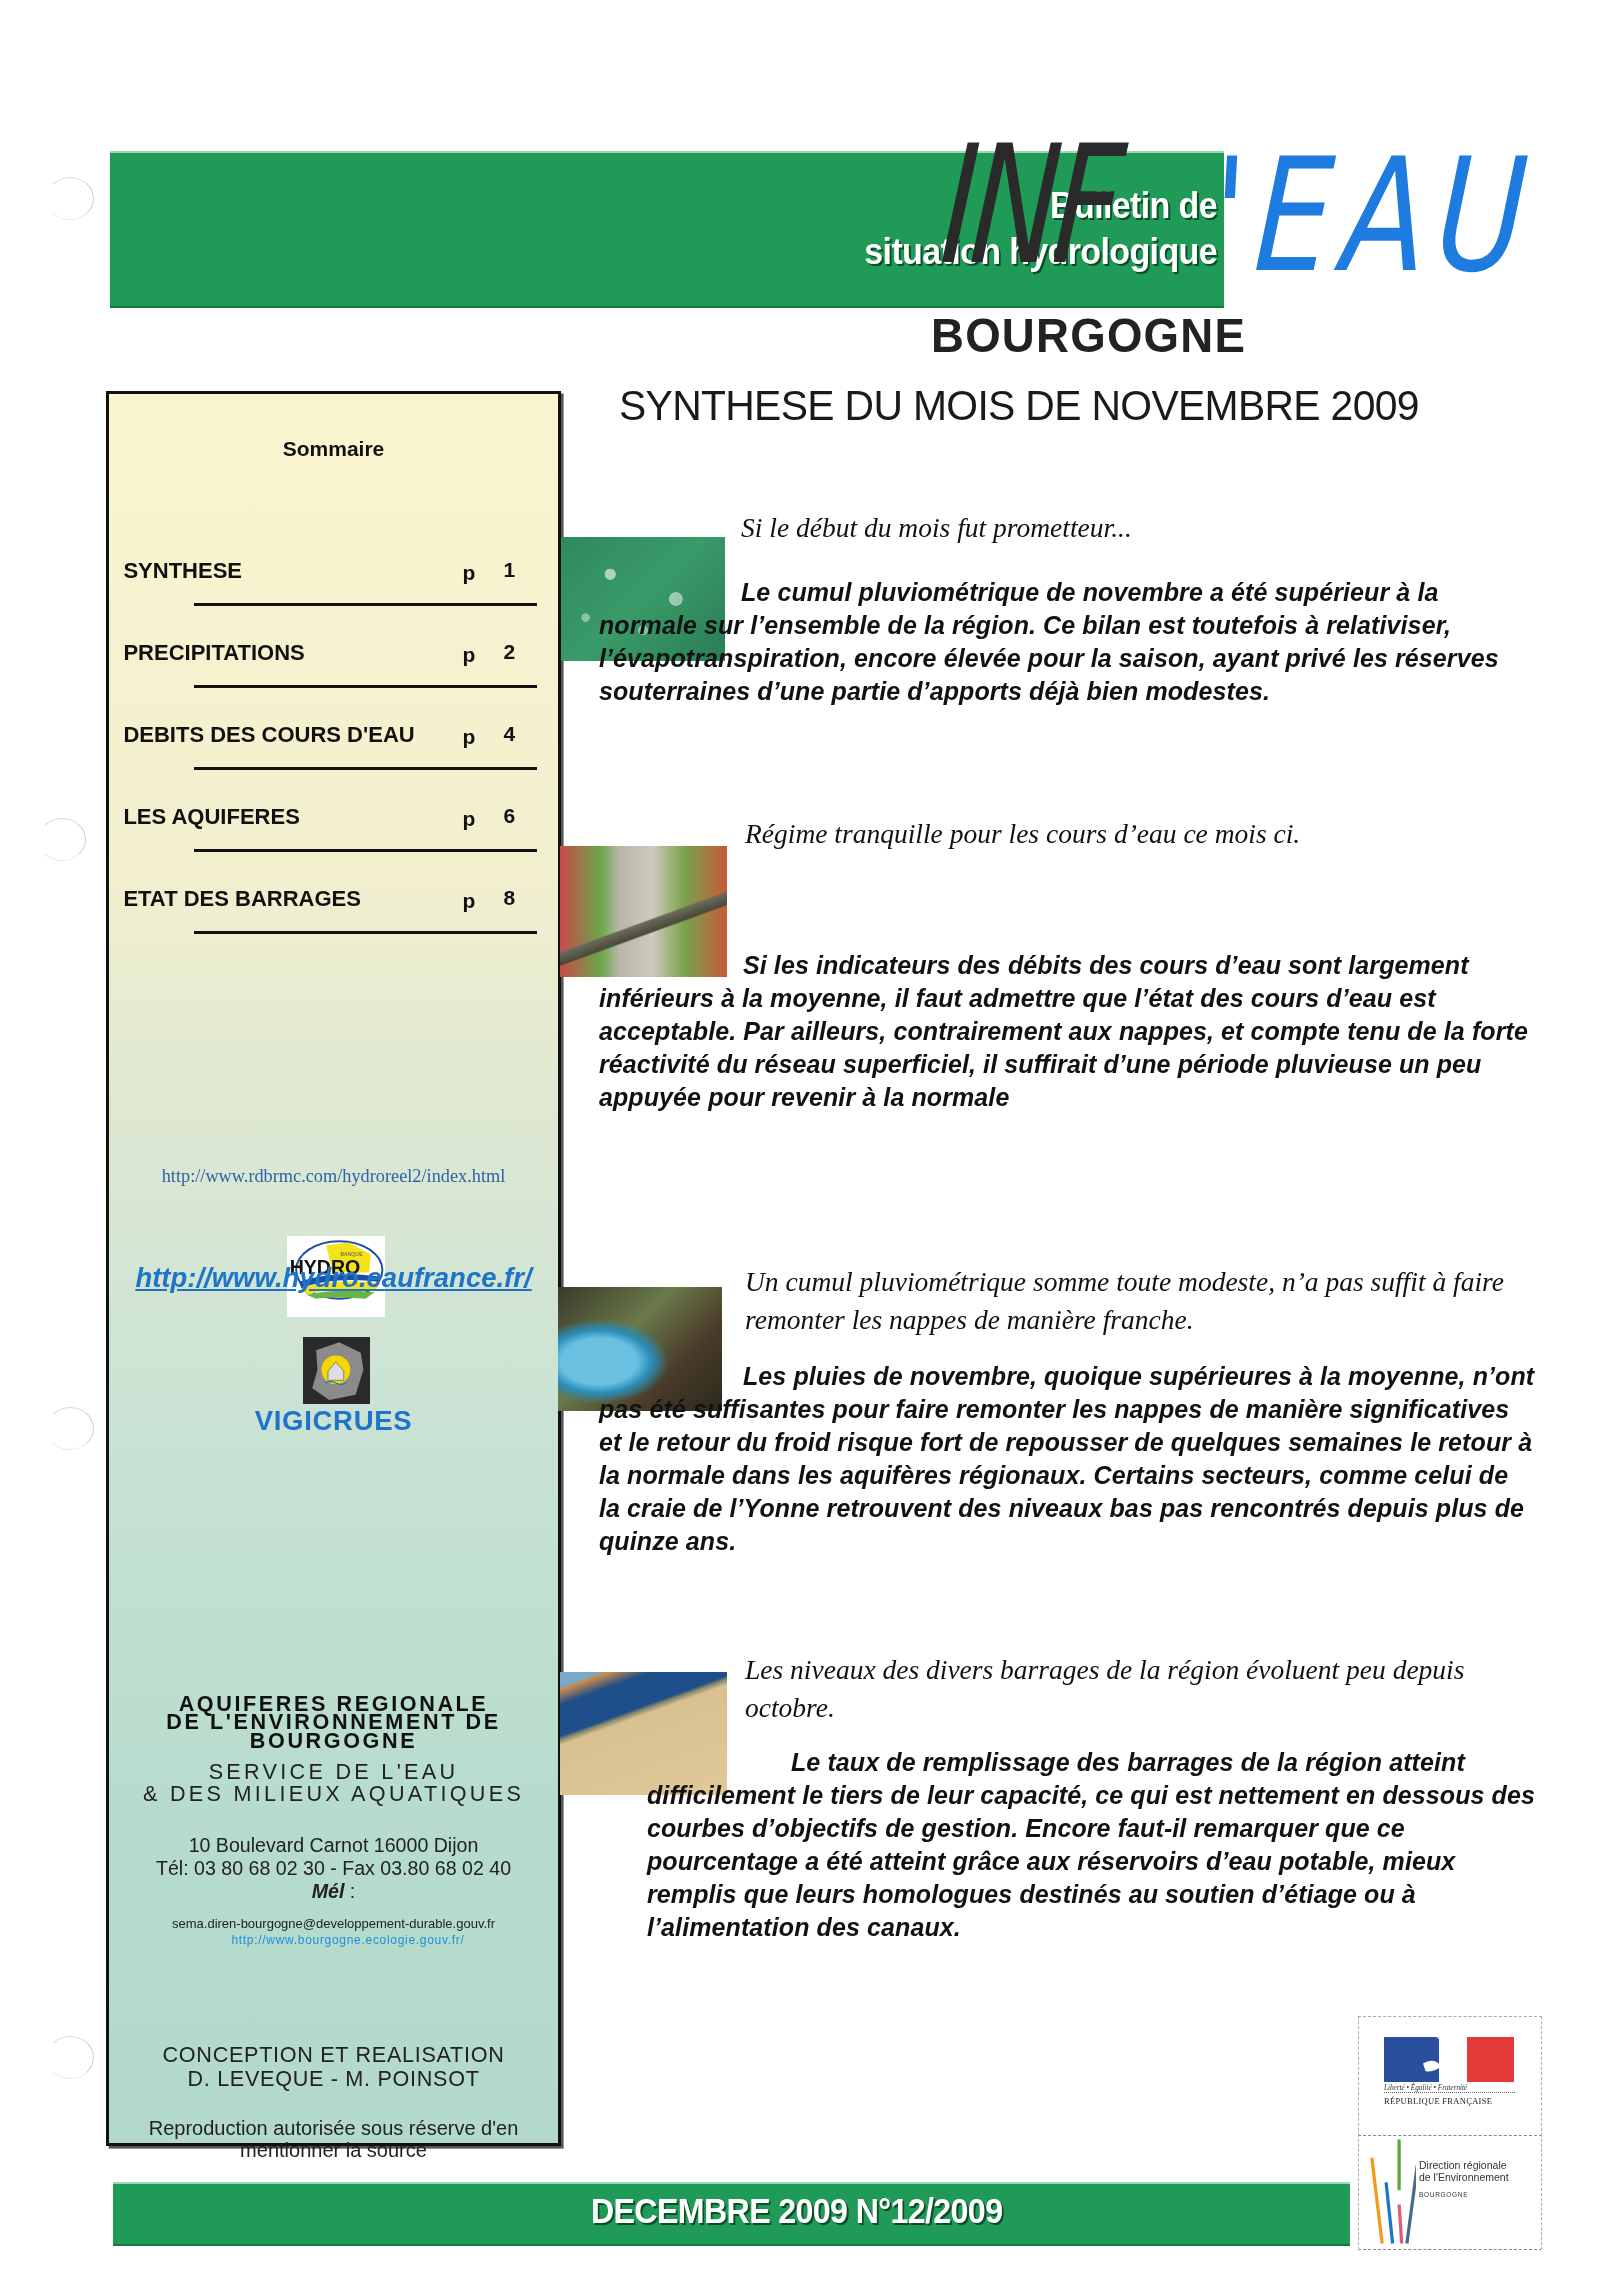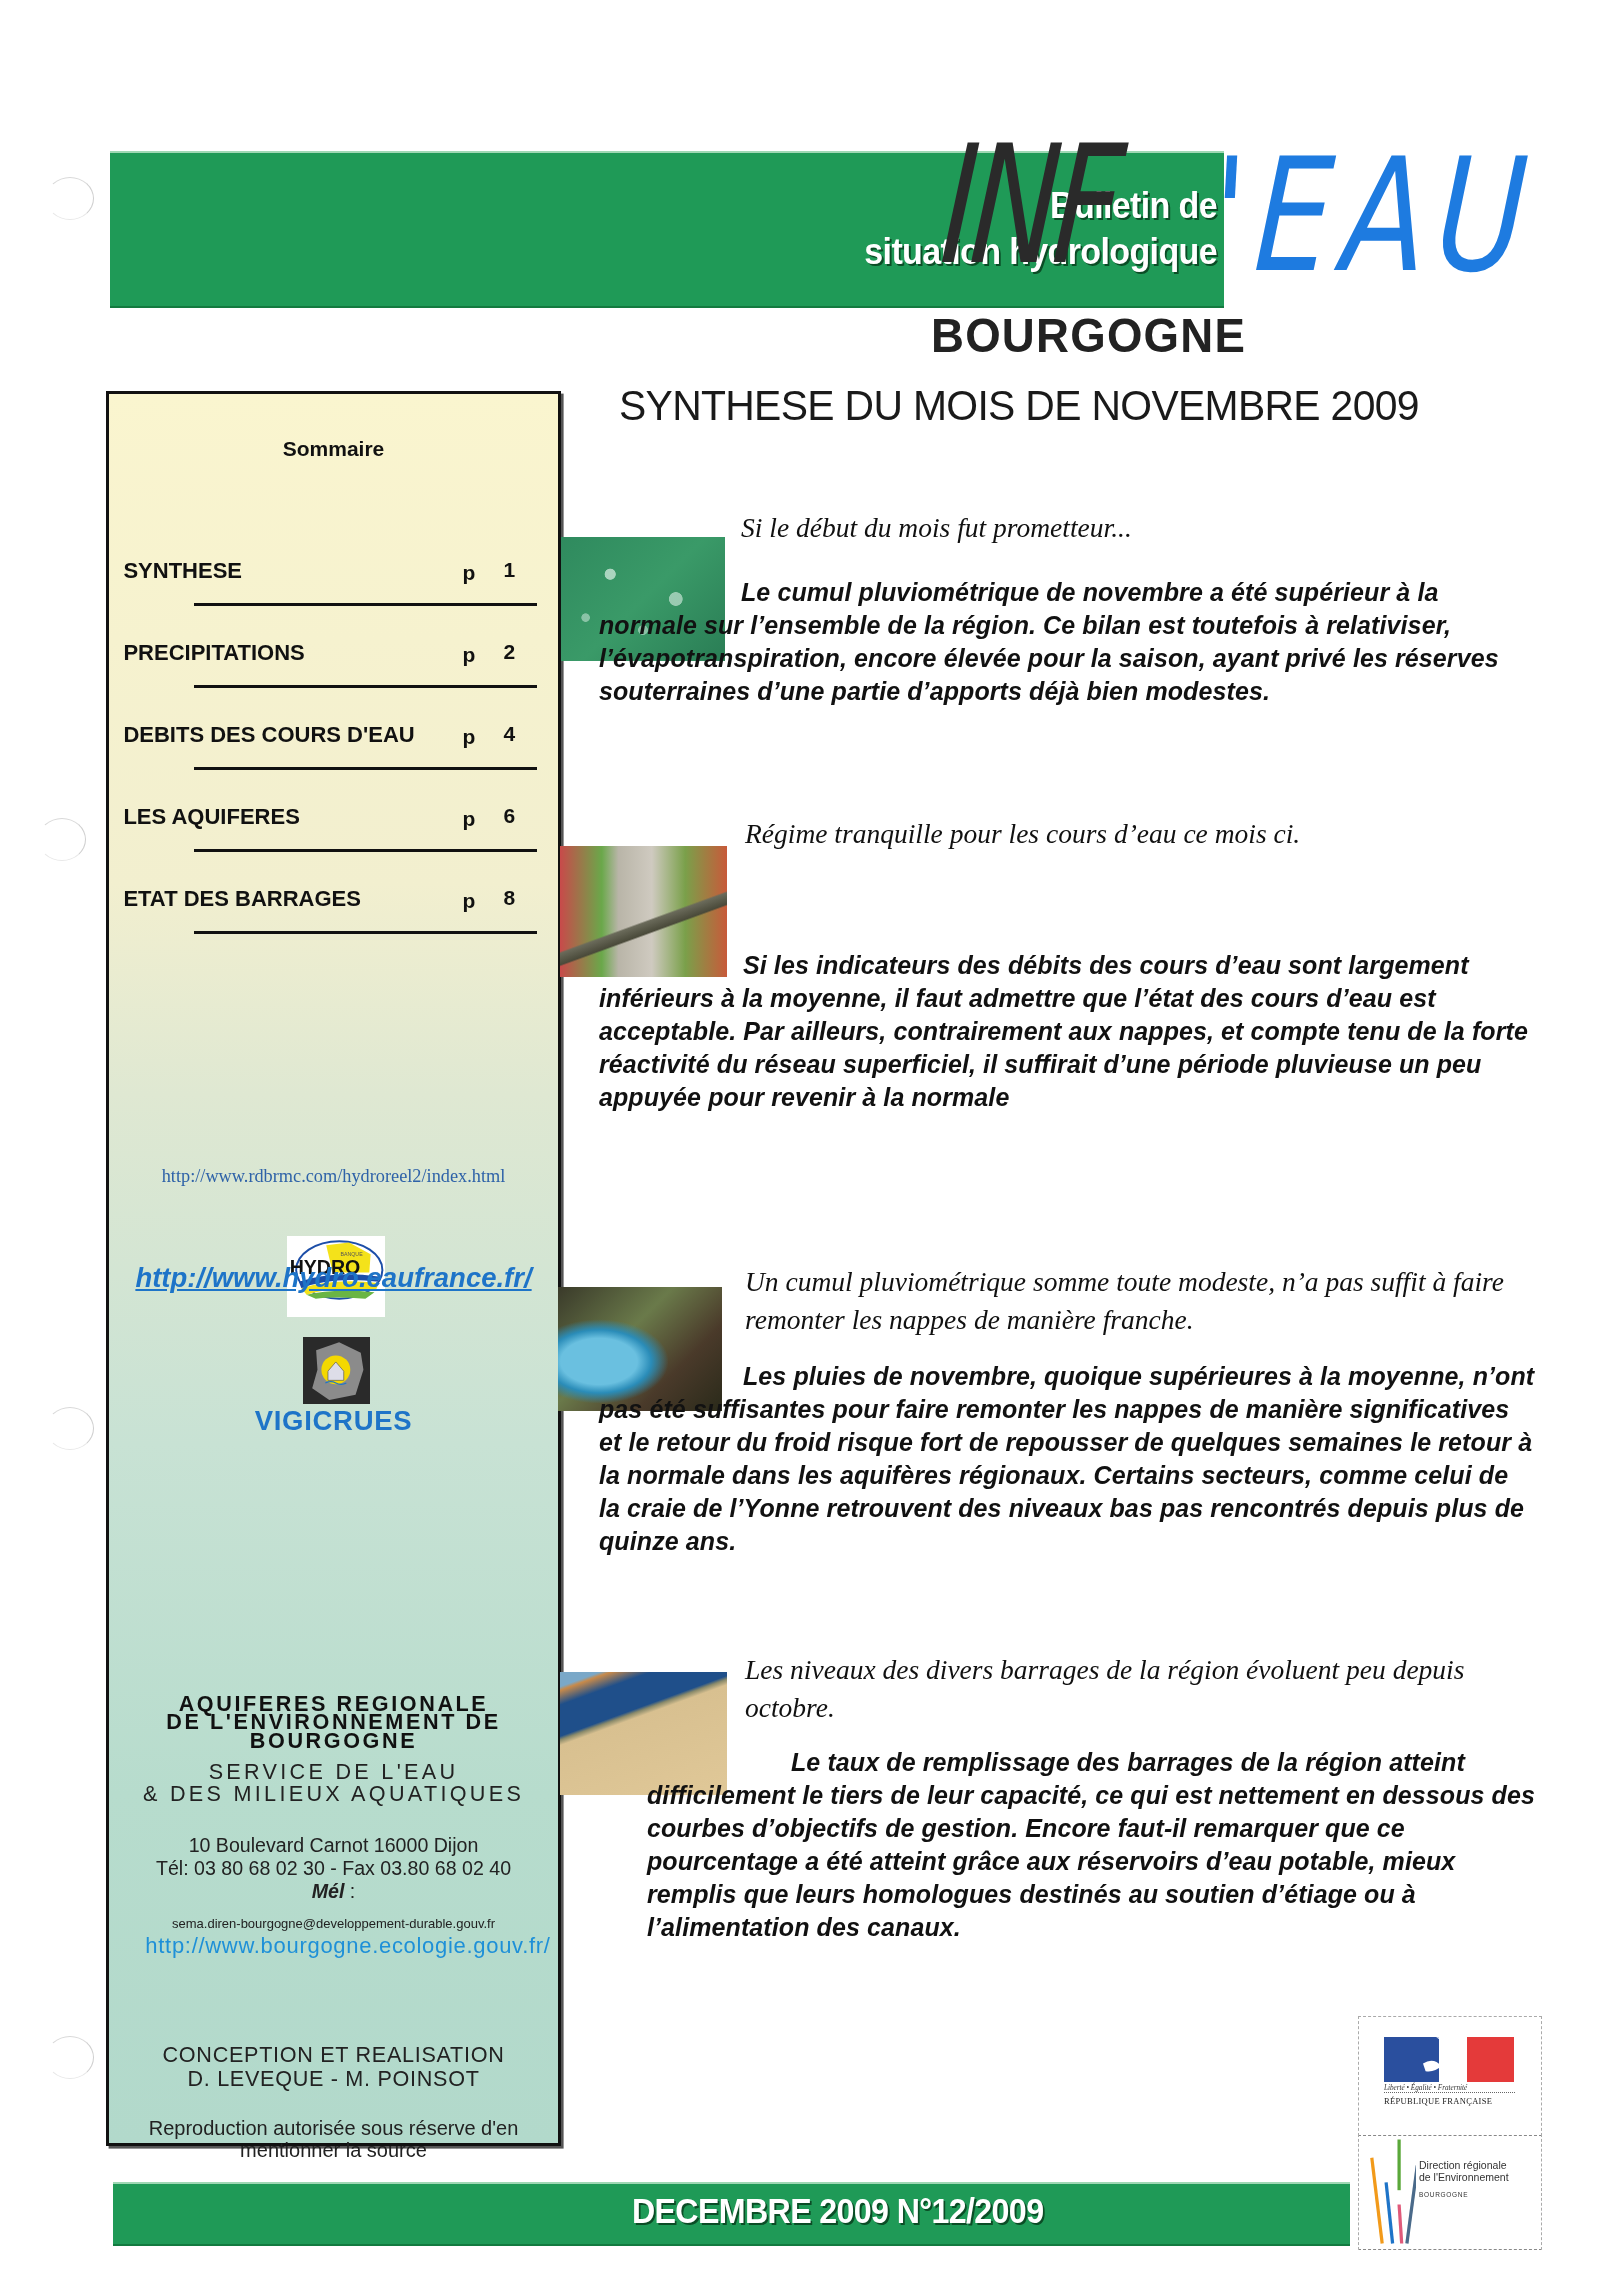--- a/index.html
+++ b/index.html
@@ -44,34 +44,34 @@
   .hydro-link { position:absolute; left:0; right:0; top:868px; text-align:center; color:#1e74c8; font-style:italic; font-weight:bold;
                 font-size:27.5px; text-decoration:underline; }
   .vigi-logo { position:absolute; left:194px; top:943px; width:67px; height:67px; background:#2a2a2a; }
   .vigi-label { position:absolute; left:0; right:0; top:1011px; text-align:center; color:#1e74c8; font-weight:bold; font-size:27.5px; letter-spacing:0.7px; }
 
   .dir-block { position:absolute; left:0; right:0; top:1301px; text-align:center; font-weight:bold; font-size:21.6px; line-height:18.3px; letter-spacing:2.6px; color:#111; }
   .svc-block { position:absolute; left:0; right:0; top:1367px; text-align:center; font-size:21.6px; line-height:21.6px; letter-spacing:3.3px; color:#222; }
   .addr-block { position:absolute; left:0; right:0; top:1440px; text-align:center; font-size:19.6px; line-height:23px; color:#222; }
   .mel { font-style:italic; font-weight:bold; }
   .email { position:absolute; left:0; right:0; top:1522px; text-align:center; font-size:13px; color:#222; }
-  .site { position:absolute; left:0; right:0; top:1539px; text-align:center; font-size:22px; color:#1e90d8; letter-spacing:0.7px;padding-left:29px; }
+  .site { position:absolute; left:0; right:0; top:1539px; text-align:center; font-size:12px; color:#1e90d8; letter-spacing:0.7px;padding-left:29px; }
   .concept { position:absolute; left:0; right:0; top:1649px; text-align:center; font-size:21.6px; line-height:23.6px; color:#222; letter-spacing:0.7px; }
   .repro { position:absolute; left:0; right:0; top:1712px; text-align:center; font-size:20px; line-height:22px; color:#222;margin-top:11px; }
 
   
   .pic { position:absolute; }
   .lead { position:absolute; font-family:"Liberation Serif", serif; font-style:italic; font-size:27.5px; line-height:38px; color:#111; }
   .body { position:absolute; font-family:"Liberation Sans", sans-serif; font-style:italic; font-weight:bold; font-size:25px; line-height:33px; color:#111; letter-spacing:0.1px; }
 
   
   .foot-band { left:113px; top:2182px; width:1237px; height:64px; background:#1f9a57;
                box-shadow: inset 0 2px 0 #9fd8b4, inset 0 -2px 0 #137a3f; }
   .foot-text { left:113px; top:2191px; width:1237px; text-align:center; color:#fff; font-weight:bold; font-size:35px;
-               text-shadow:2px 2px 0 #0b4d26; letter-spacing:-0.7px;padding-left:41px; }
+               text-shadow:2px 2px 0 #0b4d26; letter-spacing:-0.7px; }
   .foot-text span { display:inline-block; margin-left:131px; transform:scaleX(0.92); }
 
   .gov { left:1358px; top:2016px; width:183px; height:236px; }
   .gov-box { position:absolute; left:0; top:0; width:182px; height:118px; border:0.7px dashed #aaa; border-bottom:1.3px dashed #888; }
   .rf-flag { position:absolute; left:25px; top:19.6px; width:130px; height:45px; }
   .rf-blue { position:absolute; left:0; top:0; width:55px; height:45px; background:#2a4f9e; }
   .rf-red { position:absolute; right:0; top:0; width:47px; height:45px; background:#e43a3a; }
   .rf-motto { position:absolute; left:25px; top:67px; width:131px; font-family:"Liberation Serif", serif; font-style:italic; font-size:7.2px; color:#333; border-bottom:0.7px dotted #666; }
   .rf-name { position:absolute; left:25px; top:79px; width:131px; font-family:"Liberation Serif", serif; font-size:8.5px; letter-spacing:0.3px; color:#222; }
   .diren-box { position:absolute; left:0; top:118px; width:182px; height:115px; border:0.7px dashed #aaa; border-top:none; border-bottom:1.3px dashed #888; }

